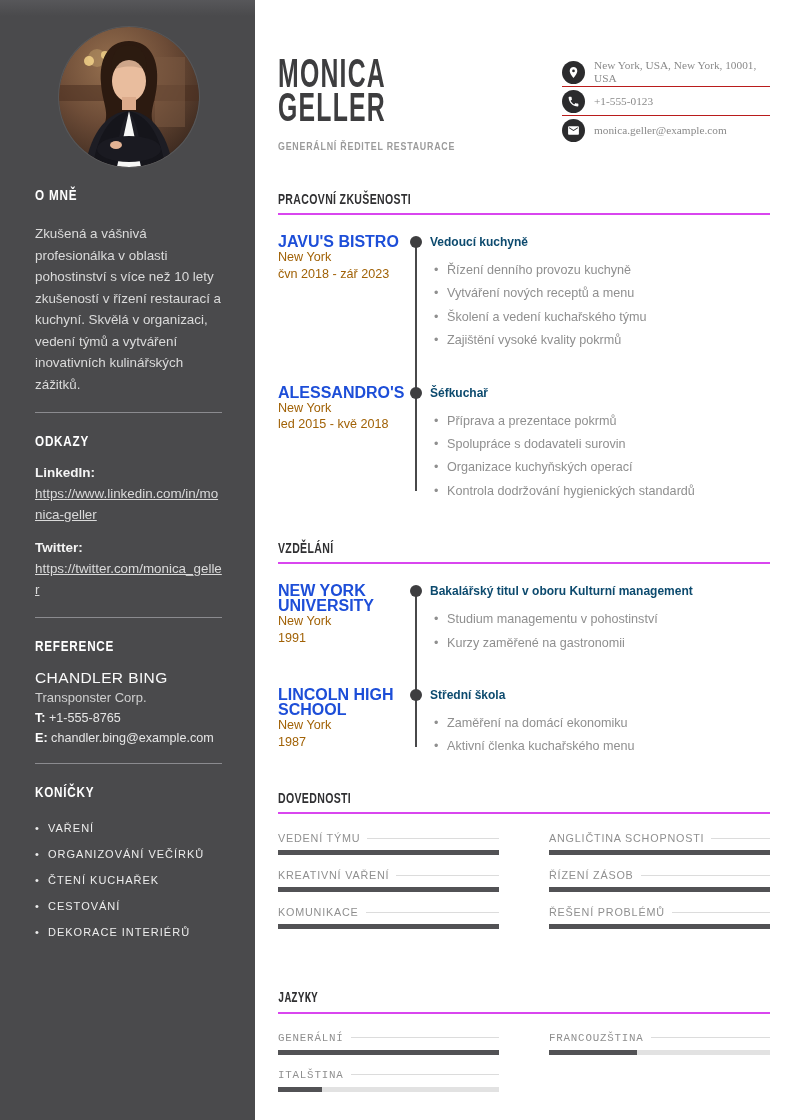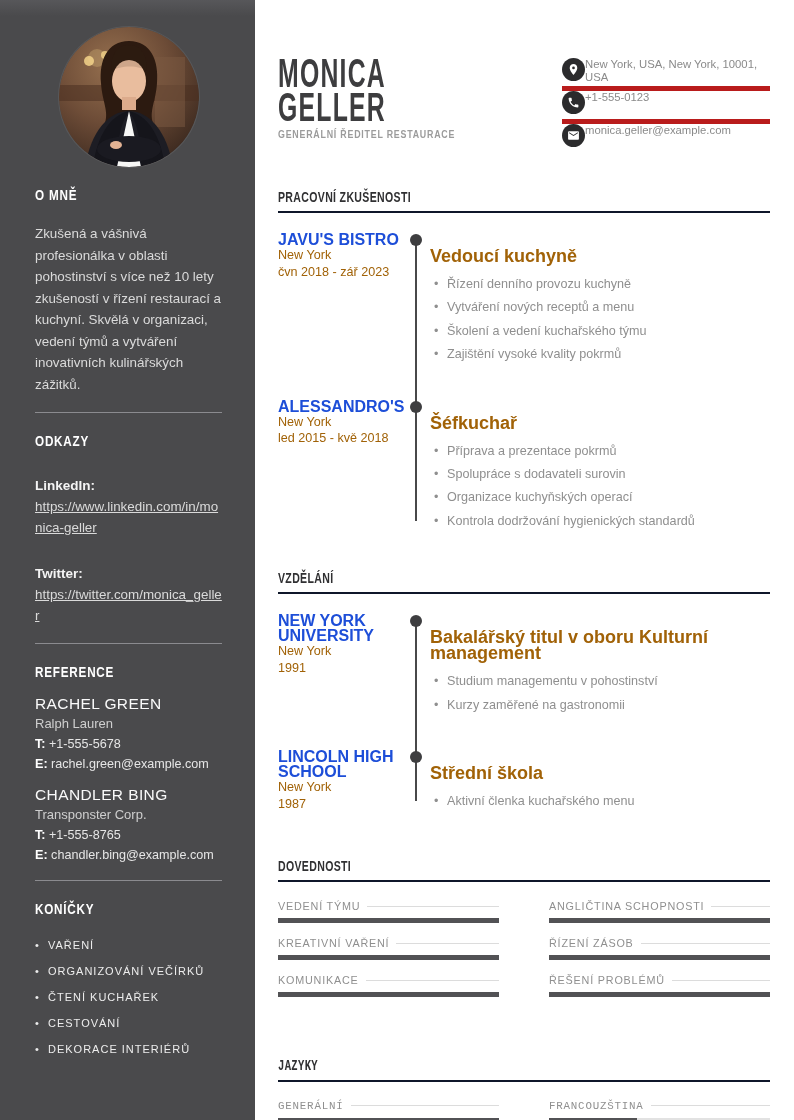--- a/index.html
+++ b/index.html
@@ -11,78 +11,78 @@
            background:linear-gradient(180deg,#57575a 0px,#4a4a4c 16px);
            padding:27px 33px 20px 35px;}
   .photo-wrap{width:140px;height:140px;border-radius:50%;overflow:hidden;margin:0 auto;
               box-shadow:0 0 0 1px rgba(255,255,255,.08);}
   .photo-wrap svg{display:block;width:140px;height:140px;}
   .side-head{margin-top:19px;}
   .side-head .cond{display:inline-block;transform:scaleX(.78);transform-origin:0 50%;
                    font-size:15px;font-weight:bold;color:#ffffff;letter-spacing:1px;white-space:nowrap;}
   .about-text{margin-top:19px;font-size:13.4px;line-height:21.5px;color:#dadada;}
   .side-sep{border:none;border-top:1px solid #8b8b8f;margin:17px 0 0 0;}
-  .link-block{margin-top:26px;}
+  .link-block{margin-top:13px;}
   .link-label{font-weight:bold;font-size:13.5px;color:#f4f4f4;line-height:20px;}
   .link-url{display:block;font-size:13.4px;line-height:21px;color:#dadada;
             text-decoration:underline;word-break:break-all;}
   .ref{margin-top:13px;}
   .ref-name{font-size:15.5px;color:#fafafa;letter-spacing:.4px;line-height:19px;}
   .ref-co{font-size:13px;color:#cfcfcf;margin-top:3px;line-height:16px;}
   .ref-line{font-size:12.6px;color:#e6e6e6;margin-top:4px;line-height:16px;}
   .ref-line b{color:#ffffff;}
   .hobby-list{list-style:none;margin:14px 0 0 0;padding:0;}
   .hobby-list li{position:relative;padding-left:13px;font-size:11px;letter-spacing:1px;
                  color:#ededed;line-height:26px;}
   .hobby-list li::before{content:"•";position:absolute;left:0;color:#ededed;}
 
   
   .main{flex:1;box-sizing:border-box;padding:56px 24px 0 23px;}
   .top{display:flex;justify-content:space-between;}
   .name-line{height:34px;}
   .name-line .cond{display:inline-block;transform:scaleX(.62);transform-origin:0 50%;
                    font-size:40px;line-height:34px;font-weight:bold;color:#3d3d3f;
                    letter-spacing:2px;white-space:nowrap;}
-  .job-title{margin-top:0;}
+  .job-title{margin-top:12px;}
   .job-title .cond{display:inline-block;transform:scaleX(.77);transform-origin:0 50%;
                    font-size:11.5px;font-weight:bold;color:#9b9b9b;letter-spacing:1px;white-space:nowrap;}
   .contacts{width:208px;margin-top:2px;}
-  .contact-row{display:flex;align-items:flex-start;height:28px;}
-  .contact-row + .contact-row{border-top:5px solid #b91c1c;}
+  .contact-row{display:flex;align-items:center;gap:9px;height:28px;font-family:Liberation Serif, serif;}
+  .contact-row + .contact-row{border-top:1px solid #b91c1c;}
   .c-icon{width:23px;height:23px;border-radius:50%;background:#2b2b2d;flex-shrink:0;
           display:flex;align-items:center;justify-content:center;}
   .c-icon svg{width:13px;height:13px;fill:#ffffff;}
   .c-text{font-size:11.3px;color:#8a8a8a;line-height:13px;}
 
   .section{margin-top:36px;}
-  .sec-head{border-bottom:2px solid #0f172a;padding-bottom:5px;}
+  .sec-head{border-bottom:2px solid #d946ef;padding-bottom:5px;}
   .sec-head .cond{display:inline-block;transform:scaleX(.68);transform-origin:0 50%;
                   font-size:15.5px;font-weight:bold;color:#303032;letter-spacing:.5px;white-space:nowrap;}
 
   .entries{position:relative;padding-top:19px;}
   .vline{position:absolute;left:137px;top:26px;bottom:12px;width:2px;background:#48484a;}
   .entry{display:flex;}
   .entry + .entry{margin-top:32px;}
   .meta{width:136px;flex-shrink:0;box-sizing:border-box;padding-right:12px;}
   .meta .org{font-size:16px;font-weight:bold;color:#1d4ed8;line-height:15px;}
   .meta .loc,.meta .dates{font-size:12.6px;color:#a16207;line-height:16.5px;}
   .detail{flex:1;position:relative;padding-left:16px;}
   .tdot{position:absolute;left:-4px;top:2px;width:12px;height:12px;border-radius:50%;background:#3e3e40;}
-  .role{font-size:18px;font-weight:bold;color:#a16207;line-height:16px;margin-top:16px;}
+  .role{font-size:12px;font-weight:bold;color:#0c4a6e;line-height:16px;}
   .bullets{list-style:none;margin:9px 0 0 0;padding:0 0 0 4px;}
   .bullets li{position:relative;padding-left:13px;font-size:12.6px;color:#8f8f8f;line-height:23.4px;}
   .bullets li::before{content:"•";position:absolute;left:0;color:#8f8f8f;}
 
   .grid2{display:grid;grid-template-columns:1fr 1fr;column-gap:50px;row-gap:13px;margin-top:17px;}
   .bar-item .lbl-row{display:flex;align-items:baseline;gap:7px;}
   .bar-item .lbl{font-size:10.8px;color:#8f8f8f;letter-spacing:.8px;white-space:nowrap;line-height:14px;}
   .bar-item .rule{flex:1;border-bottom:1px solid #dcdcdc;transform:translateY(-3px);}
   .bar-track{margin-top:5px;height:5px;background:#e2e2e2;}
   .bar-fill{height:100%;background:#525255;}
-  .section-skills{margin-top:44px;}
+  .section-skills{margin-top:30px;}
   .section-langs{margin-top:60px;font-family:Liberation Mono, monospace;}
 </style>
 </head>
 <body>
 
 <div class="page">
 
   <aside class="sidebar">
 
     <div class="photo-wrap">
@@ -136,26 +136,20 @@
     <div class="link-block">
       <div class="link-label">Twitter:</div>
       <a class="link-url">https://twitter.com/monica_geller</a>
     </div>
     <hr class="side-sep">
 
     <div class="side-head">
       <span class="cond">REFERENCE</span>
     </div>
     <div class="ref">
-      <div class="ref-name">RACHEL GREEN</div>
-      <div class="ref-co">Ralph Lauren</div>
-      <div class="ref-line"><b>T:</b> <span>+1-555-5678</span></div>
-      <div class="ref-line"><b>E:</b> <span>rachel.green@example.com</span></div>
-    </div>
-    <div class="ref">
       <div class="ref-name">CHANDLER BING</div>
       <div class="ref-co">Transponster Corp.</div>
       <div class="ref-line"><b>T:</b> <span>+1-555-8765</span></div>
       <div class="ref-line"><b>E:</b> <span>chandler.bing@example.com</span></div>
     </div>
     <hr class="side-sep">
 
     <div class="side-head">
       <span class="cond">KONÍČKY</span>
     </div>
@@ -276,20 +270,21 @@
         <div class="entry">
           <div class="meta">
             <div class="org">LINCOLN HIGH SCHOOL</div>
             <div class="loc">New York</div>
             <div class="dates">1987</div>
           </div>
           <div class="detail">
             <span class="tdot"></span>
             <div class="role">Střední škola</div>
             <ul class="bullets">
+              <li>Zaměření na domácí ekonomiku</li>
               <li>Aktivní členka kuchařského menu</li>
             </ul>
           </div>
         </div>
       </div>
     </section>
 
     <section class="section section-skills">
       <div class="sec-head">
         <span class="cond">DOVEDNOSTI</span>

